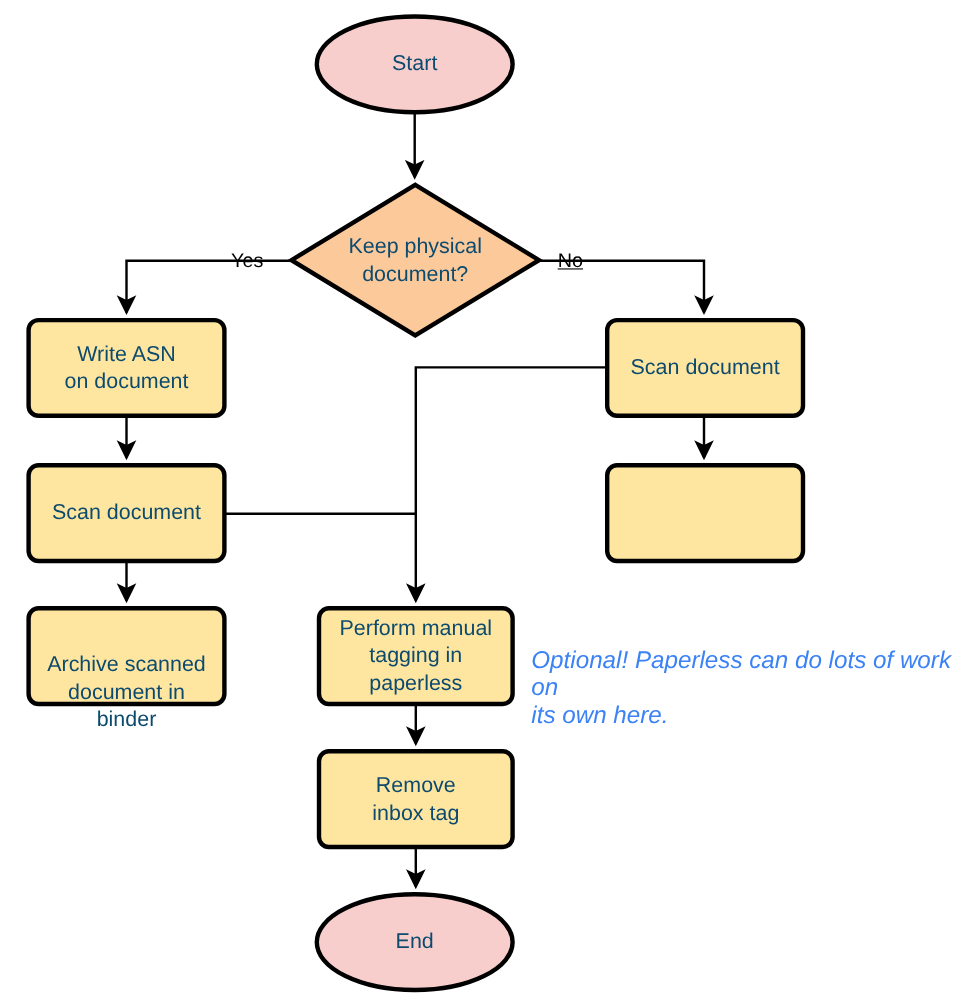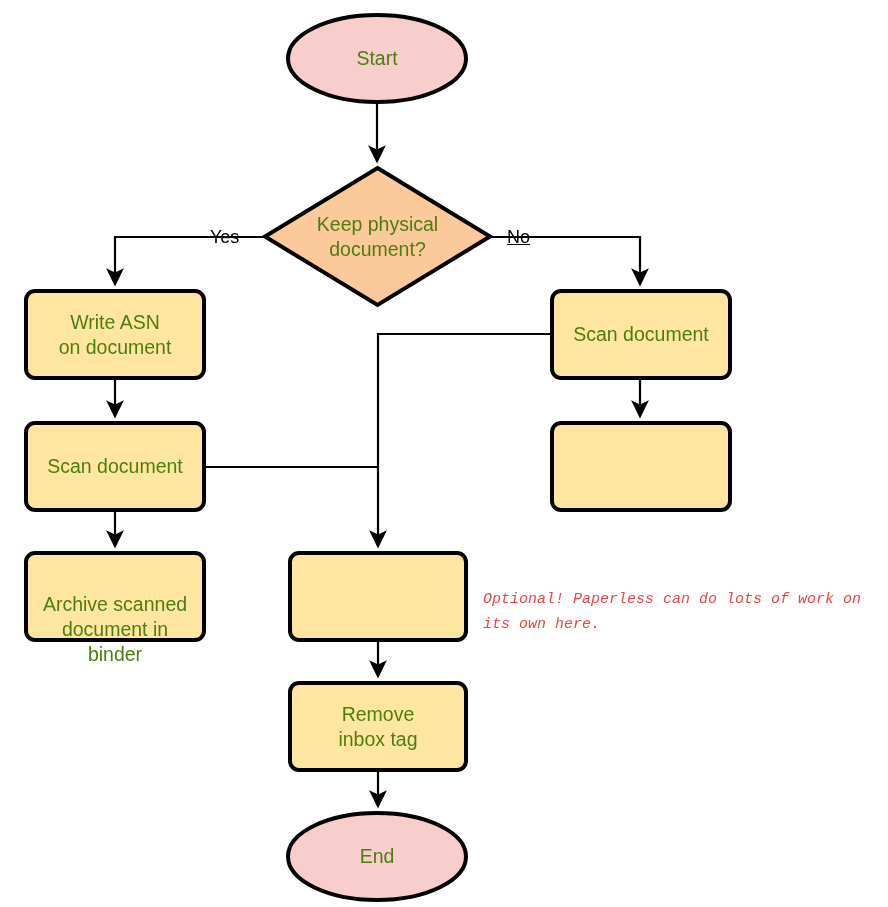--- a/index.html
+++ b/index.html
@@ -24,43 +24,42 @@
     top: 0;
     width: 888px;
     height: 907px;
   }
   .node-label {
     position: absolute;
     display: flex;
     align-items: center;
     justify-content: center;
     text-align: center;
-    color: #4d7c0f;
+    color: #0c4a6e;
     font-size: 19.5px;
     line-height: 25px;
     white-space: pre-line;
     pointer-events: none;
     letter-spacing: 0px;
   }
   .edge-label {
     position: absolute;
     color: #000000;
     font-size: 18px;
     line-height: 20px;
     white-space: nowrap;
     margin-top: 16px;
   }
   .annotation {
     position: absolute;
-    color: #ef4444;
-    font-size: 15px;
+    color: #3b82f6;
+    font-size: 22px;
     line-height: 25px;
     font-style: italic;
     white-space: pre-line;
-    font-family: Liberation Mono, monospace;
   }
 </style>
 </head>
 <body>
 
 <div id="flowchart-root">
 
   <svg id="flow-svg" viewBox="0 0 888 907">
     <defs>
       <marker id="arrow" viewBox="0 0 12 12" refX="9.5" refY="6" markerWidth="9" markerHeight="9" orient="auto-start-reverse">
@@ -121,20 +120,23 @@
 
   <div class="node-label" style="left:26px; top:423px; width:178px; height:87px;">Scan document</div>
 
   <div class="node-label" style="left:26px; top:586px; width:178px; height:87px;">Archive scanned
 document in
 binder</div>
 
   <div class="node-label" style="left:552px; top:291px; width:178px; height:87px;">Scan document</div>
 
 
+  <div class="node-label" style="left:290px; top:553px; width:176px; height:87px;">Perform manual
+tagging in
+paperless</div>
 
   <div class="node-label" style="left:288px; top:813px; width:178px; height:87px;">End</div>
 
   <div class="node-label" style="left:290px; top:683px; width:176px; height:87px;">Remove
 inbox tag</div>
 
   <div class="edge-label" style="left:210px; top:211px;">Yes</div>
 
   <div class="edge-label" style="left:507px; top:211px;text-decoration:underline;">No</div>
 

